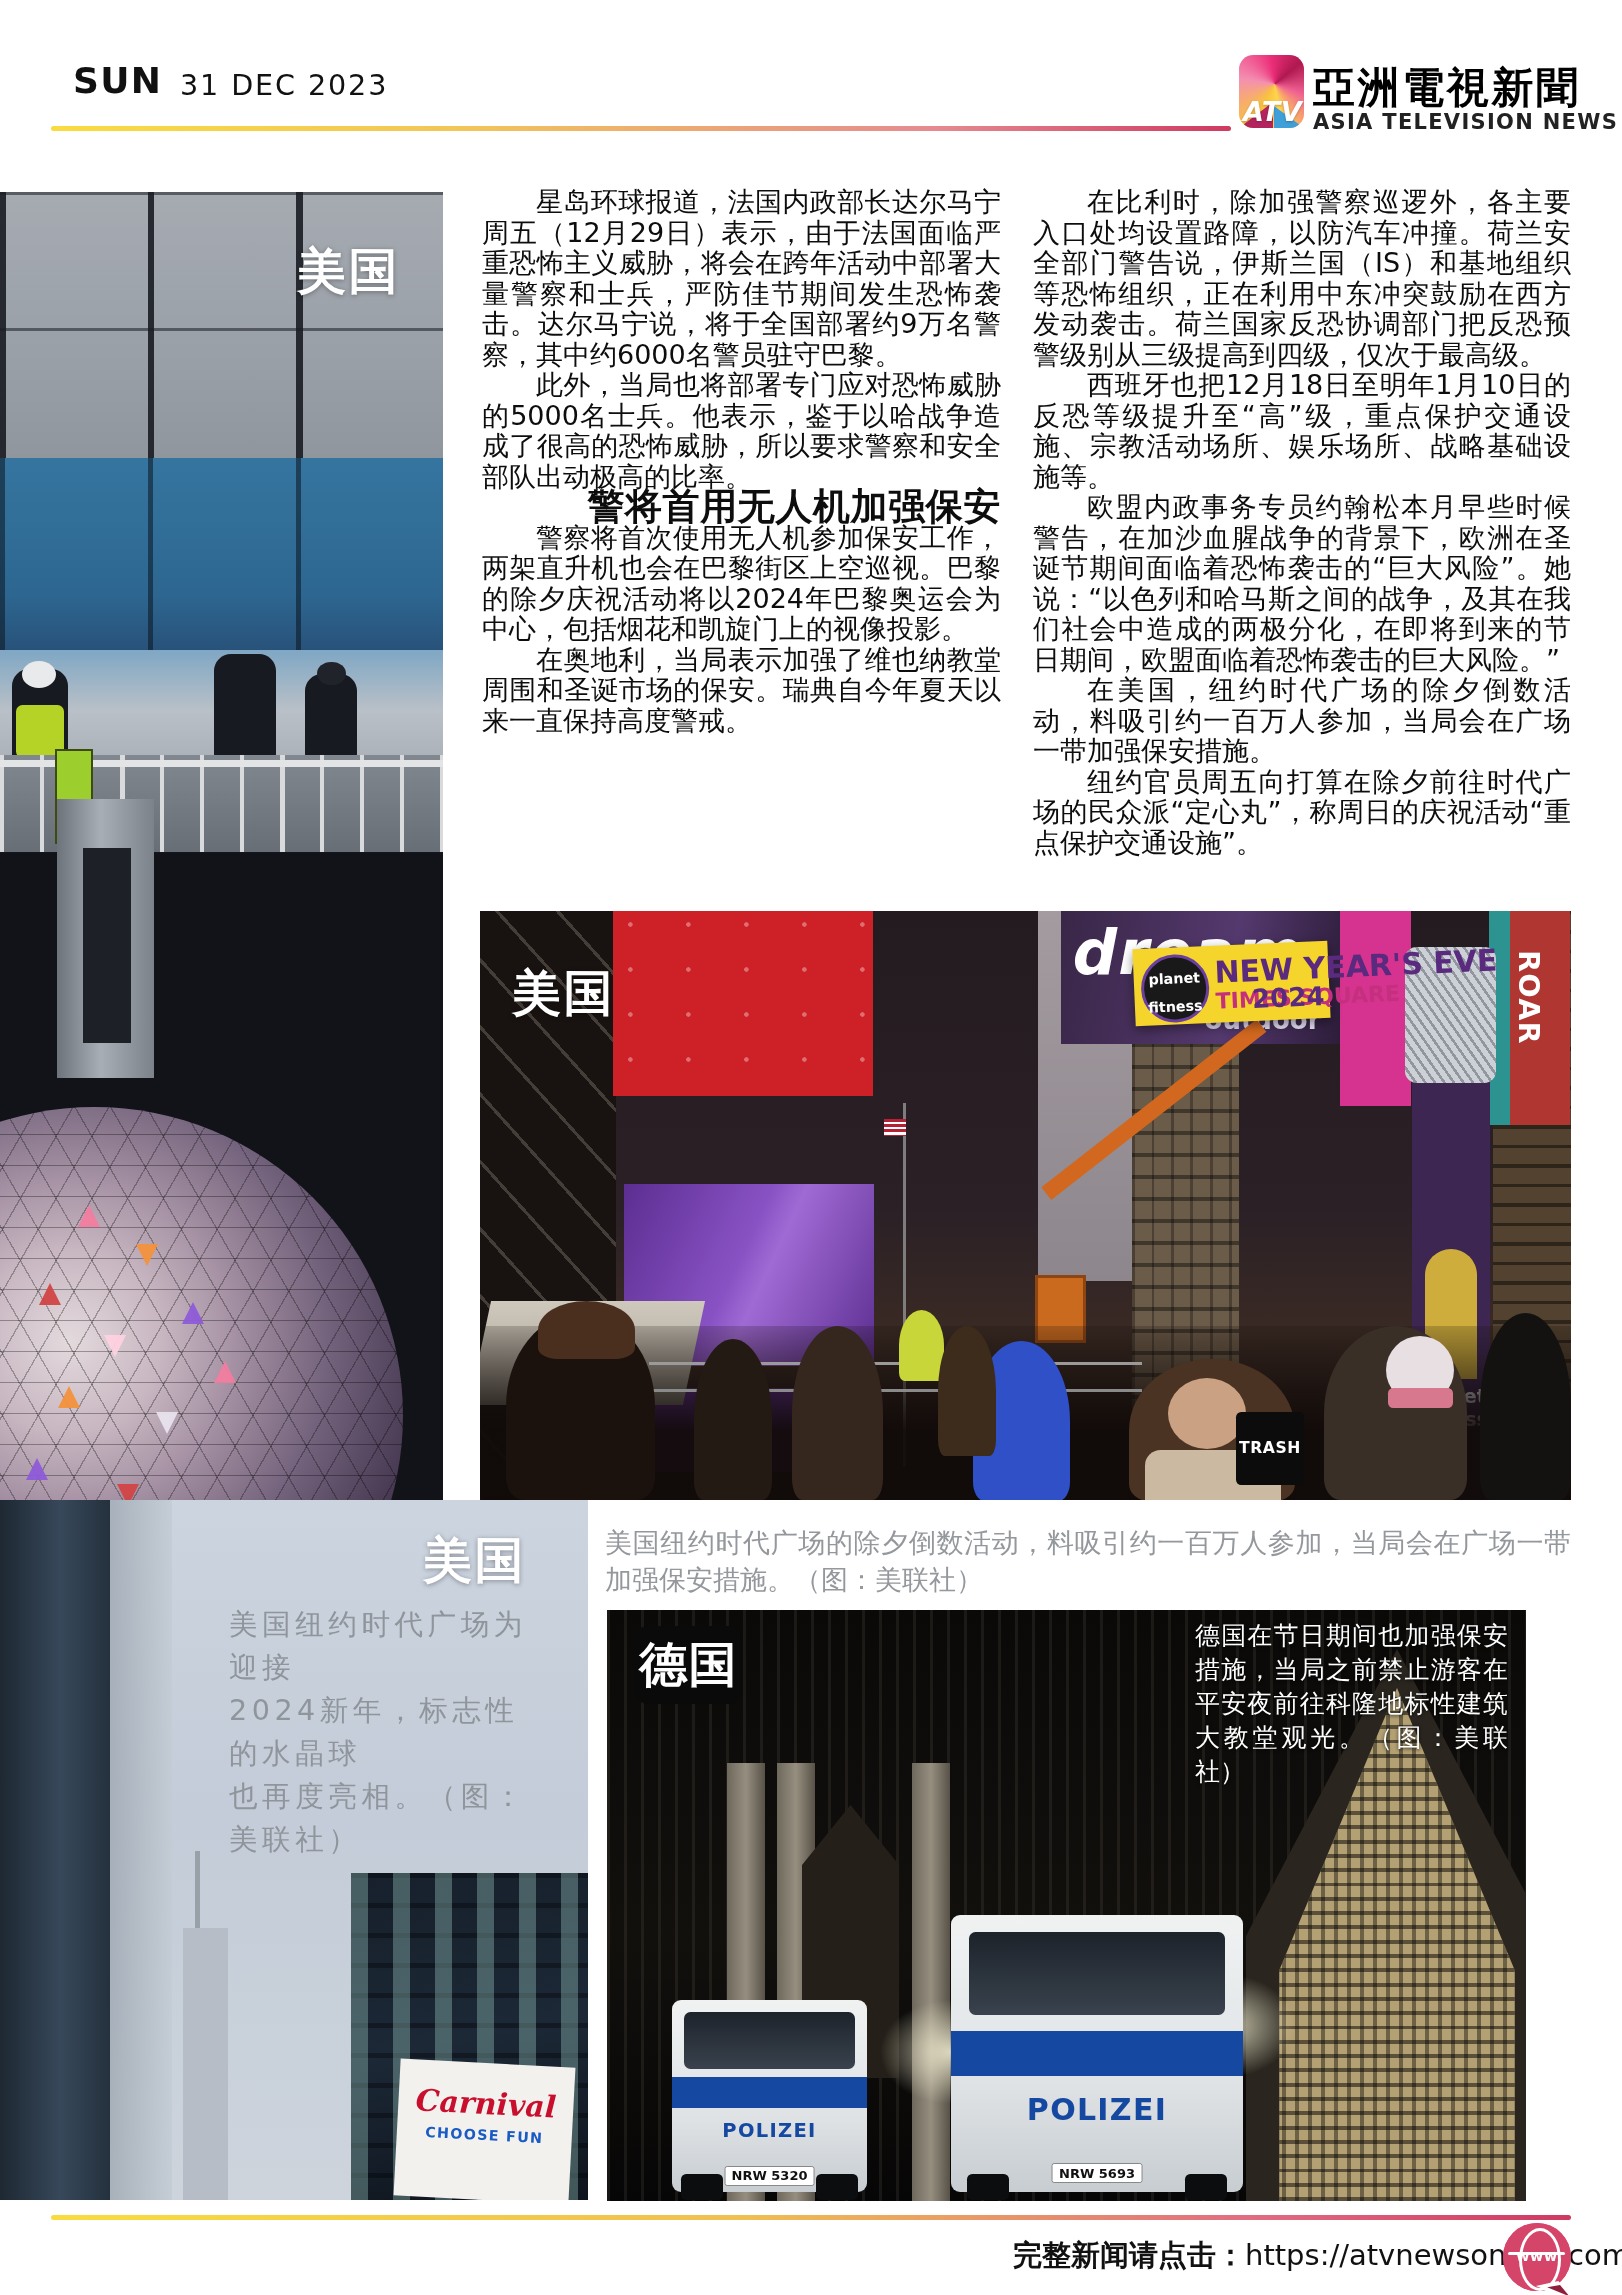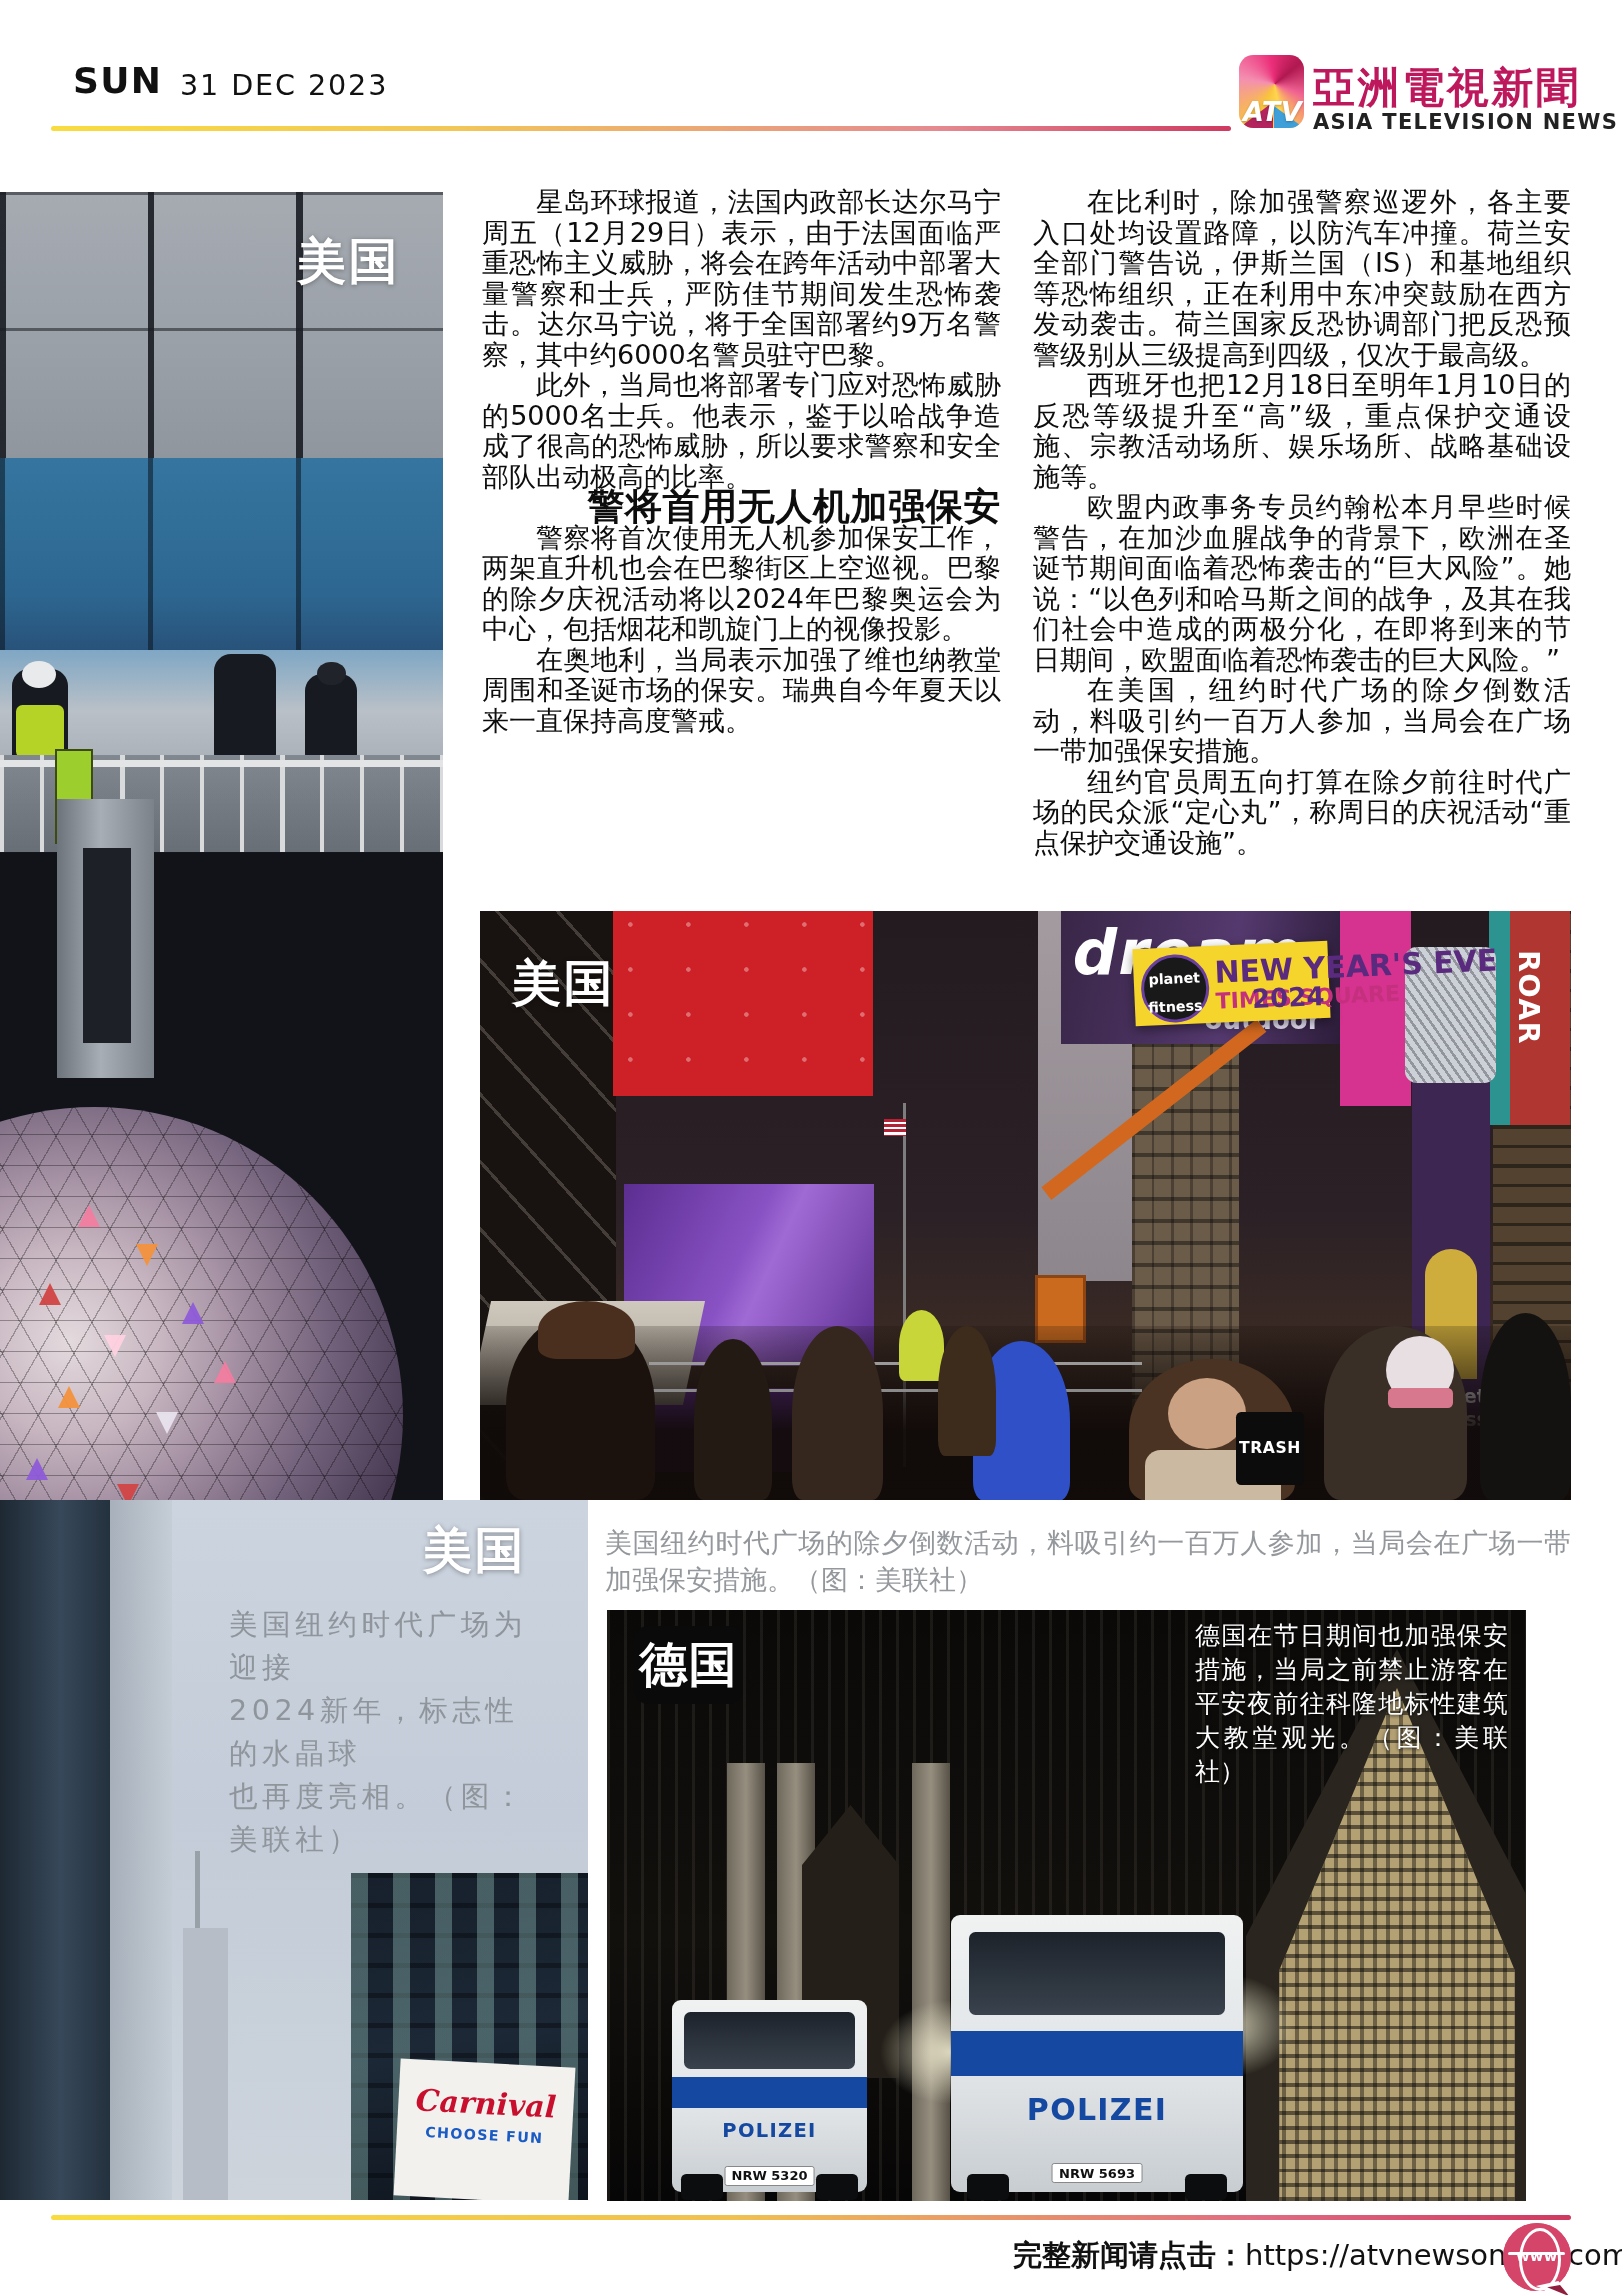--- a/index.html
+++ b/index.html
@@ -11,34 +11,34 @@
   .hdr-day{left:73px;top:60px;font-size:36px;font-weight:800;letter-spacing:1.3px;}
   .hdr-date{left:180px;top:68px;font-size:28.6px;font-weight:500;letter-spacing:1.9px;}
   .hdr-rule{left:51px;top:126px;width:1180px;height:4.5px;border-radius:2.6px;
             background:linear-gradient(90deg,#f8dc3f 0%,#f2c558 35%,#e58a90 75%,#cf3a60 100%);}
   .logo-box{left:1239px;top:55px;width:65px;height:73px;border-radius:14.3px;overflow:hidden;
             background:
               conic-gradient(from 210deg at 55% 40%, #f9c33c 0deg, #f48fb1 70deg, #ec2f7a 140deg, #b01850 200deg, #f06292 260deg, #ffd54f 320deg, #f9c33c 360deg);}
   .logo-box .tri1{position:absolute;left:0;bottom:0;width:0;height:0;border-left:34px solid transparent;border-bottom:26px solid #b3245e;}
   .logo-box .tri2{position:absolute;right:0;bottom:0;width:0;height:0;border-right:30px solid transparent;border-bottom:22px solid #3f9fd8;}
   .logo-atv{position:absolute;left:3.9px;bottom:1.3px;font-size:27px;font-weight:800;color:#fff;letter-spacing:0.6px;font-style:italic;text-shadow:0 1.3px 2.6px rgba(0,0,0,.25);}
-  .brand-cn{left:1313px;top:60px;width:260px;font-size:42px;font-weight:900;letter-spacing:2.6px;color:#be185d;white-space:nowrap;}
+  .brand-cn{left:1313px;top:60px;width:260px;font-size:42px;font-weight:900;letter-spacing:2.6px;color:#000000;white-space:nowrap;}
   .brand-en{left:1313px;top:110px;width:260px;font-size:21px;font-weight:800;letter-spacing:1.3px;color:#222;white-space:nowrap;}
 
   
   .col{position:absolute;top:187px;font-size:27px;line-height:30.5px;text-align:justify;color:#0d0d0d;}
   .col p{margin:0;text-indent:2em;}
   .col1{left:482px;width:519px;}
   .col2{left:1033px;width:538px;}
   .headline1{margin:17px 0 11.7px 0;text-align:right;font-size:37px;font-weight:800;text-indent:0 !important;letter-spacing:0.6px;}
   .headline2{margin:14.3px 0 10.4px 0;text-align:center;font-size:40px;font-weight:800;text-indent:0 !important;letter-spacing:0.6px;}
 
   
   .photo{position:absolute;overflow:hidden;}
-  .tag{position:absolute;color:#fff;font-size:49px;font-weight:800;letter-spacing:2.6px;text-shadow:0 1.3px 5.2px rgba(0,0,0,.35);}
+  .tag{position:absolute;color:#fff;font-size:49px;font-weight:800;letter-spacing:2.6px;text-shadow:0 1.3px 5.2px rgba(0,0,0,.35);margin-top:10px;}
 
   
   .photoA{left:0;top:192px;width:443px;height:1309px;background:#14161c;}
   .pa-facade{position:absolute;left:0;top:0;width:100%;height:266px;
      background:
        repeating-linear-gradient(90deg, rgba(25,28,34,.9) 0 6.5px, transparent 6.5px 148px),
        repeating-linear-gradient(180deg, rgba(25,28,34,.55) 0 3.2px, transparent 3.2px 136px),
        linear-gradient(180deg,#a6abb2 0%,#9aa0a8 60%,#8f969e 100%);}
   .pa-glass{position:absolute;left:0;top:266px;width:100%;height:192px;
      background:

